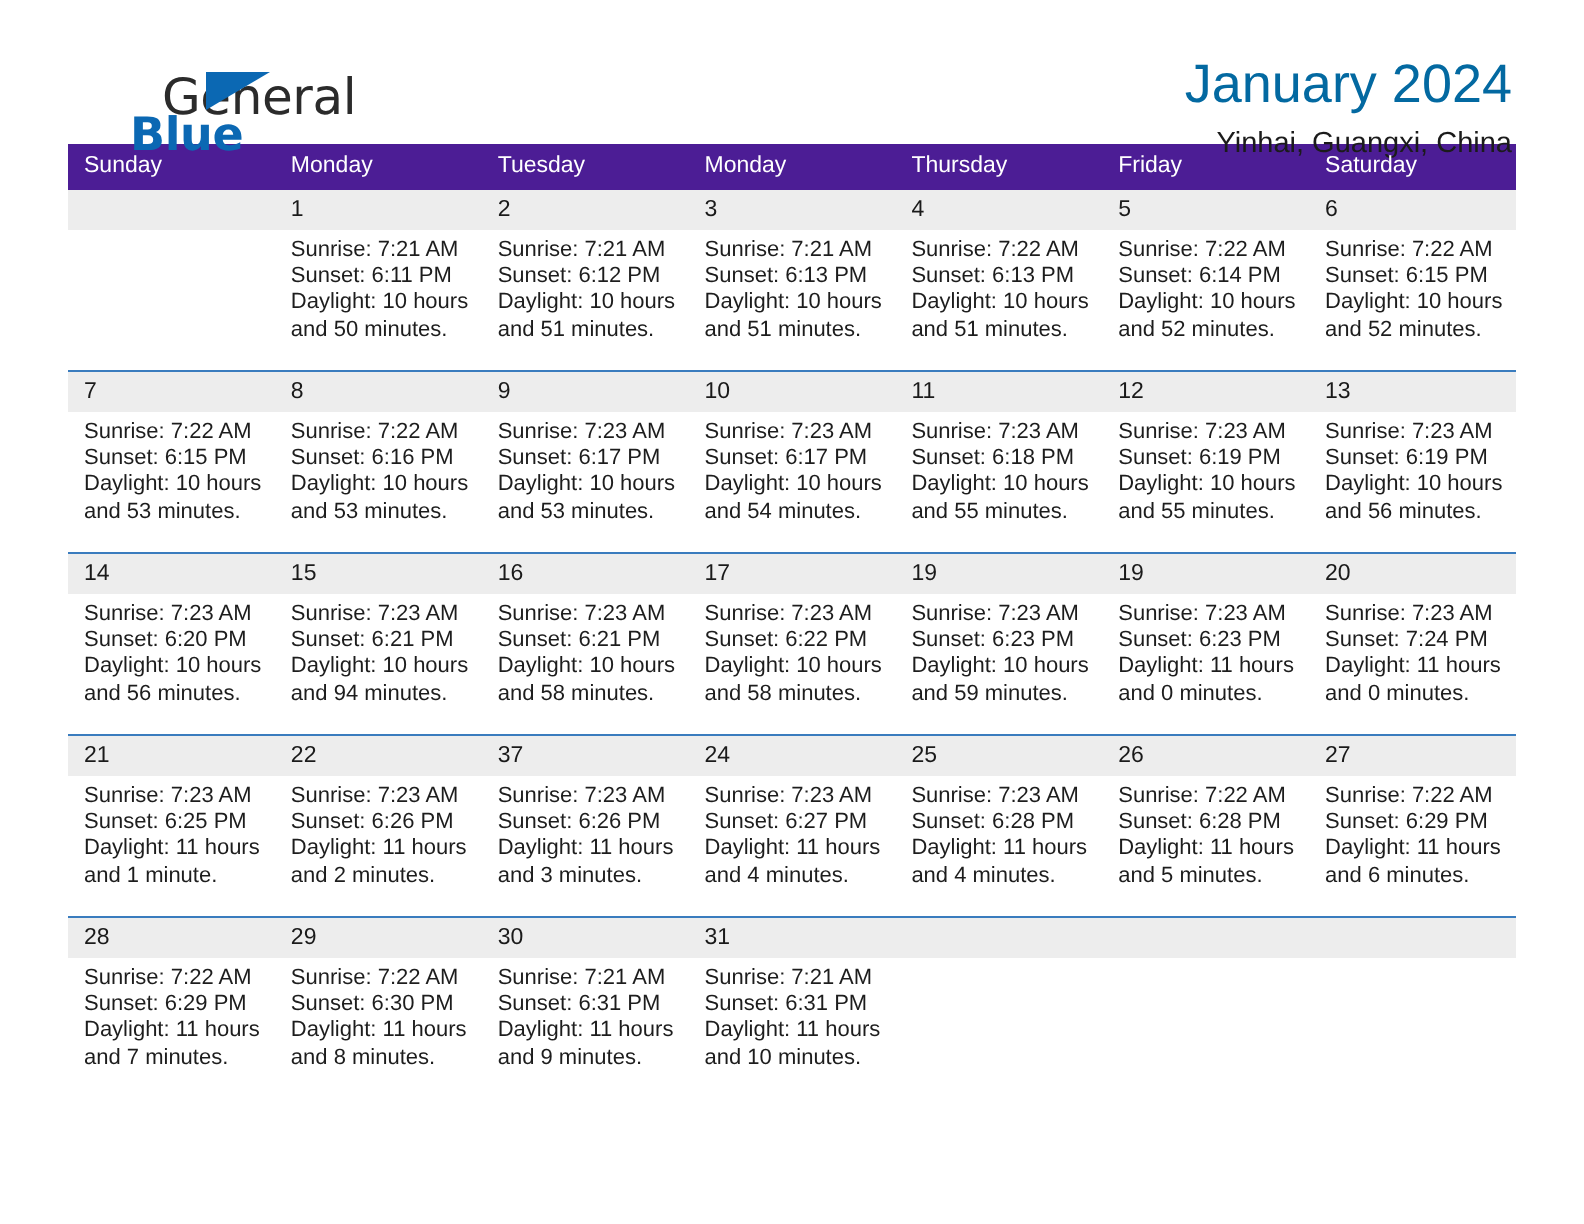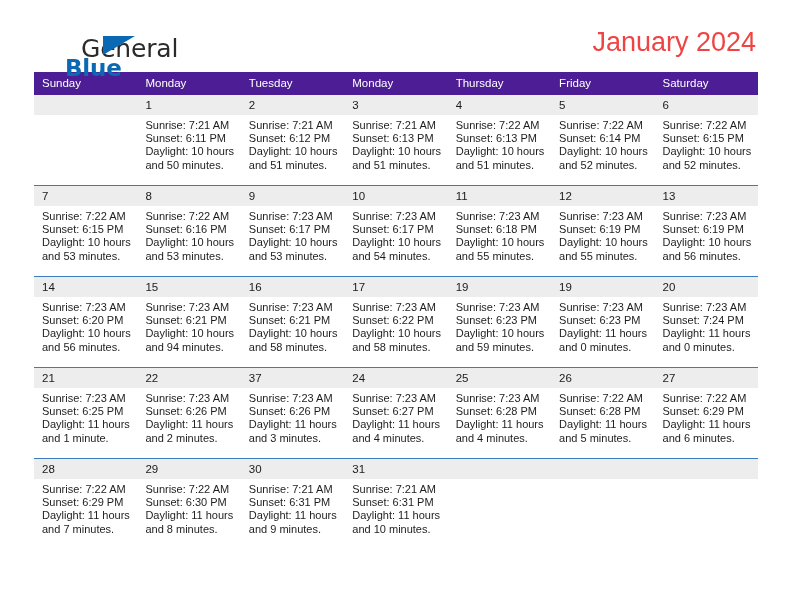--- a/index.html
+++ b/index.html
@@ -68,21 +68,21 @@
     border-bottom: 19px solid transparent;
   }
   .title-block {
     text-align: right;
     flex: 0 0 auto;
     padding-right: 2px;
   }
   .cal-title {
     font-size: 27px;
     font-weight: 400;
-    color: #ef4444;
+    color: #0369a1;
     line-height: 32px;
     white-space: nowrap;
   }
   .cal-subtitle {
     font-size: 14.5px;
     font-weight: 400;
     color: #1b1b1b;
     line-height: 20px;
     margin-top: 4px;
     white-space: nowrap;
@@ -146,20 +146,21 @@
 <div class="page">
 
   <div class="header">
     <div class="brand">
       <span class="brand-general">General</span>
       <span class="brand-flag"></span>
       <span class="brand-blue">Blue</span>
     </div>
     <div class="title-block">
       <div class="cal-title">January 2024</div>
+      <div class="cal-subtitle">Yinhai, Guangxi, China</div>
     </div>
   </div>
 
   <table class="calendar">
     <thead>
       <tr>
         <th>Sunday</th>
         <th>Monday</th>
         <th>Tuesday</th>
         <th>Monday</th>

